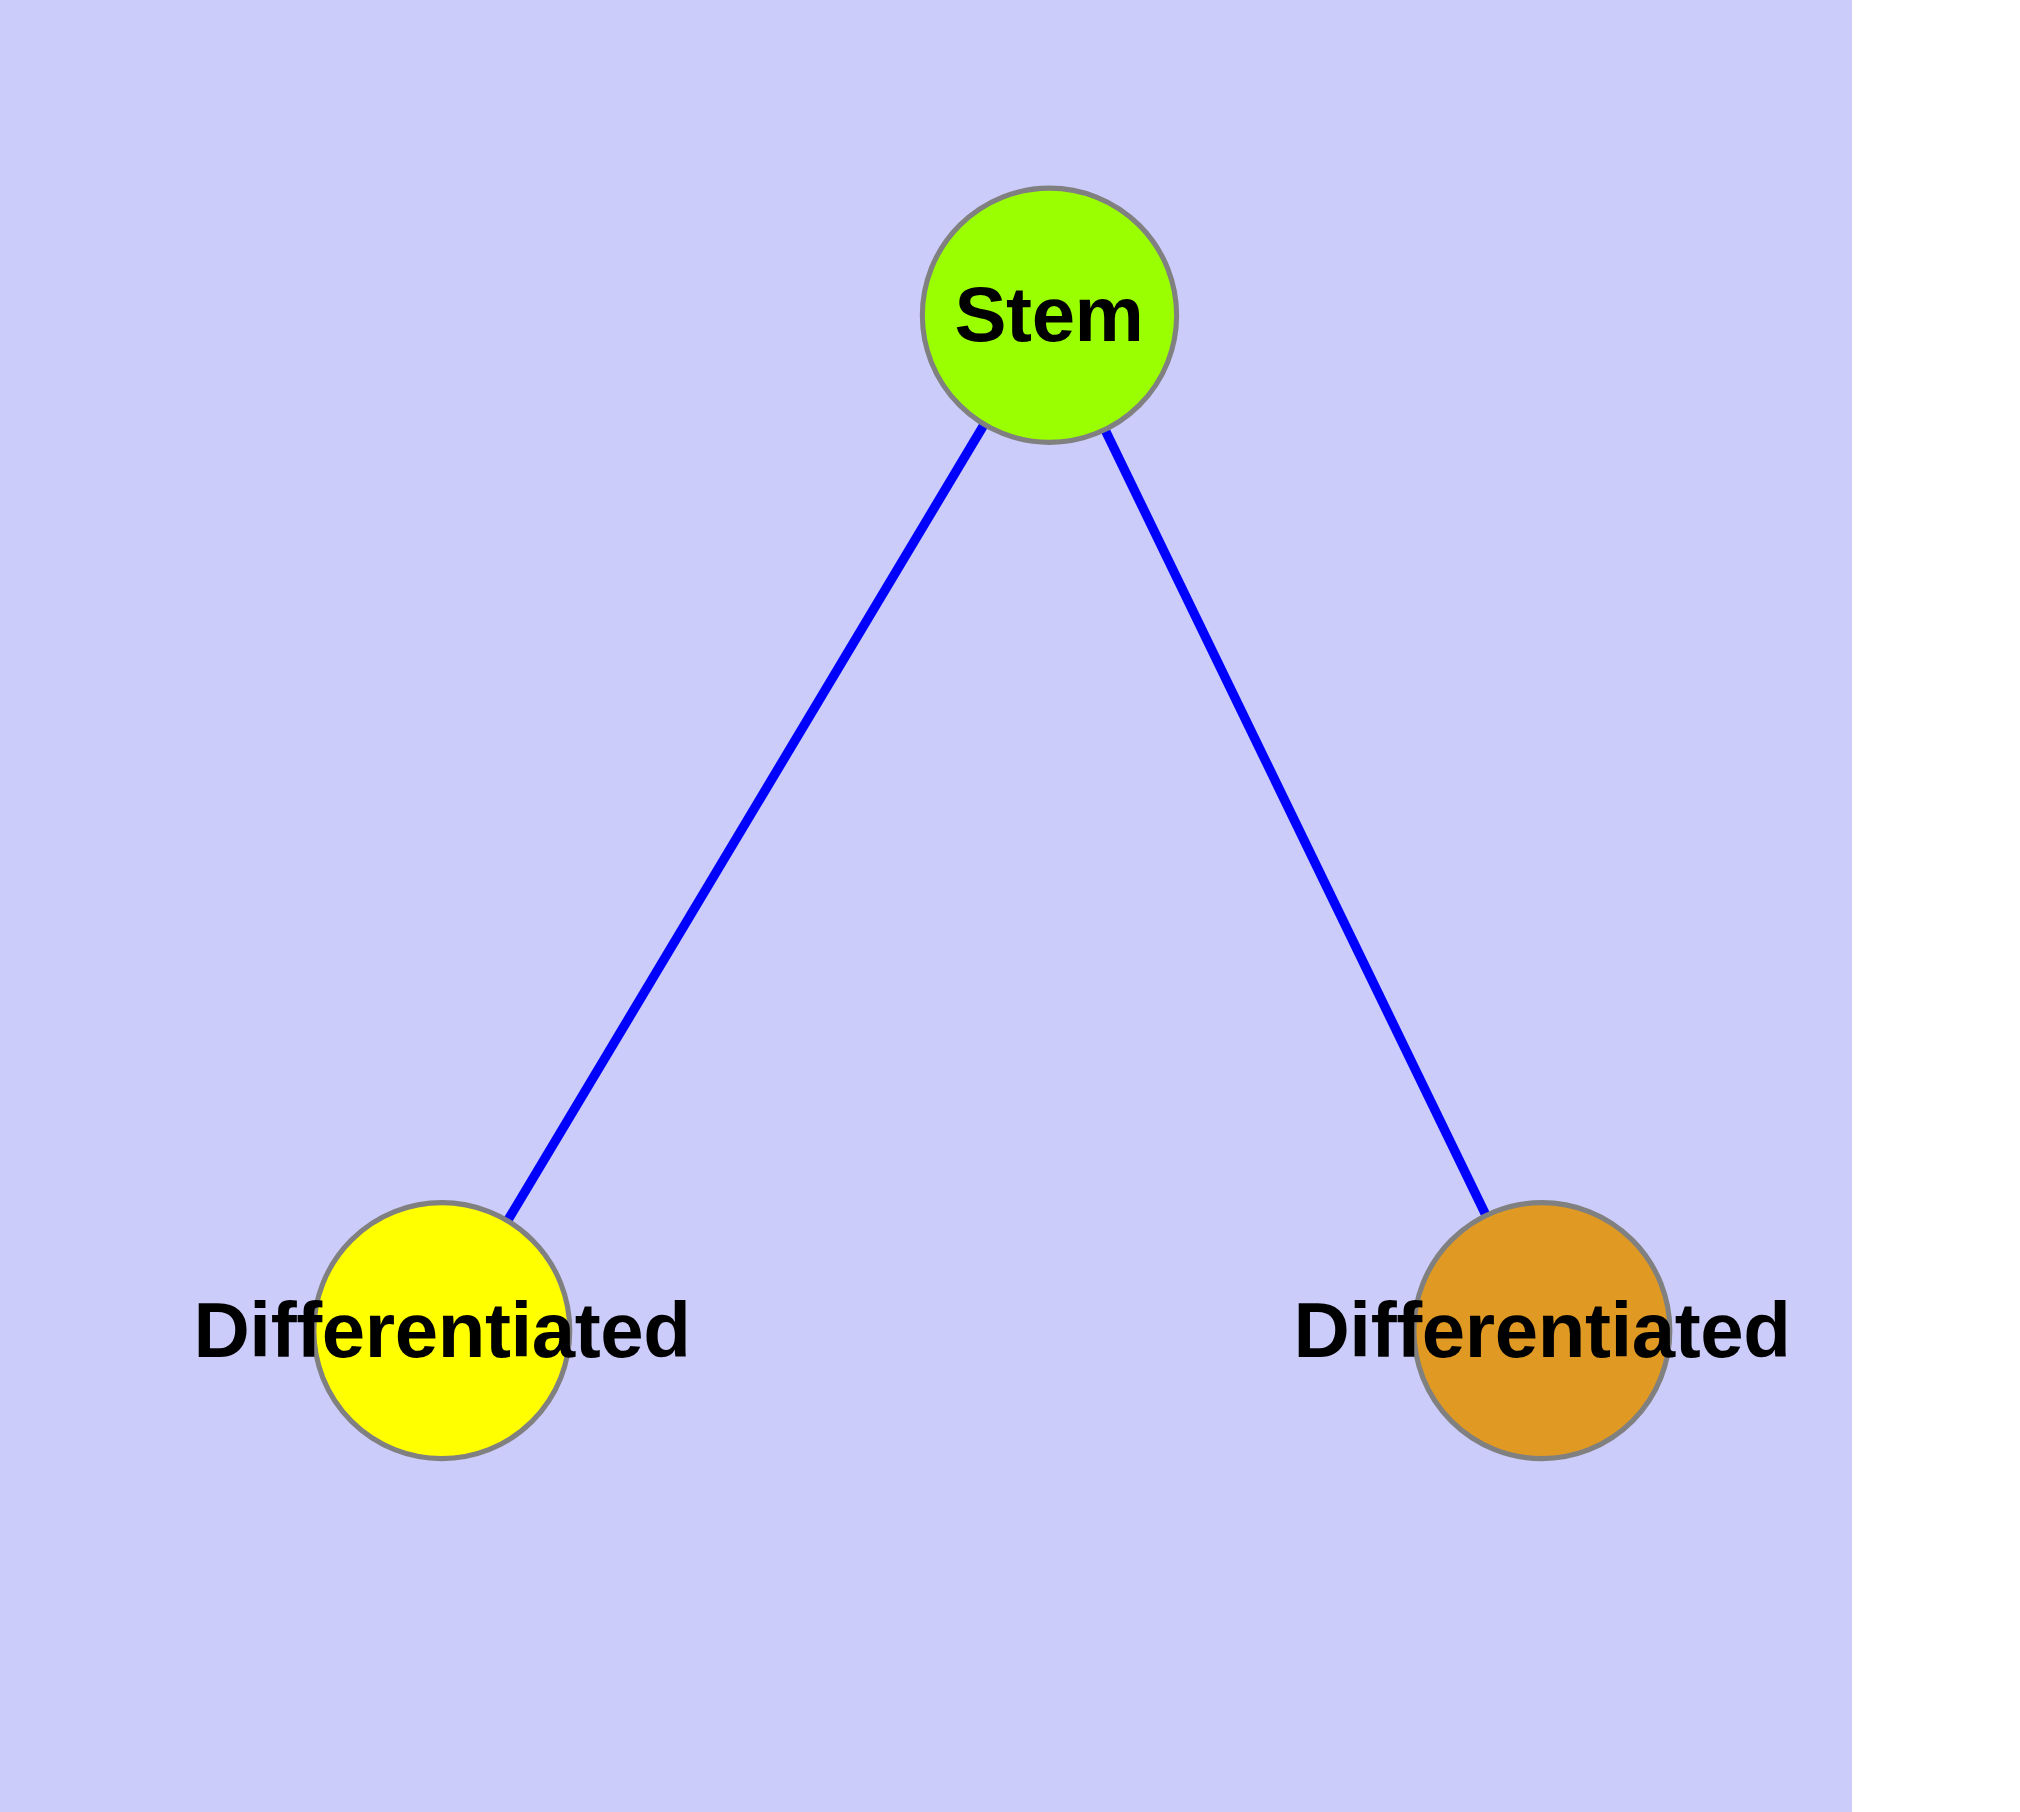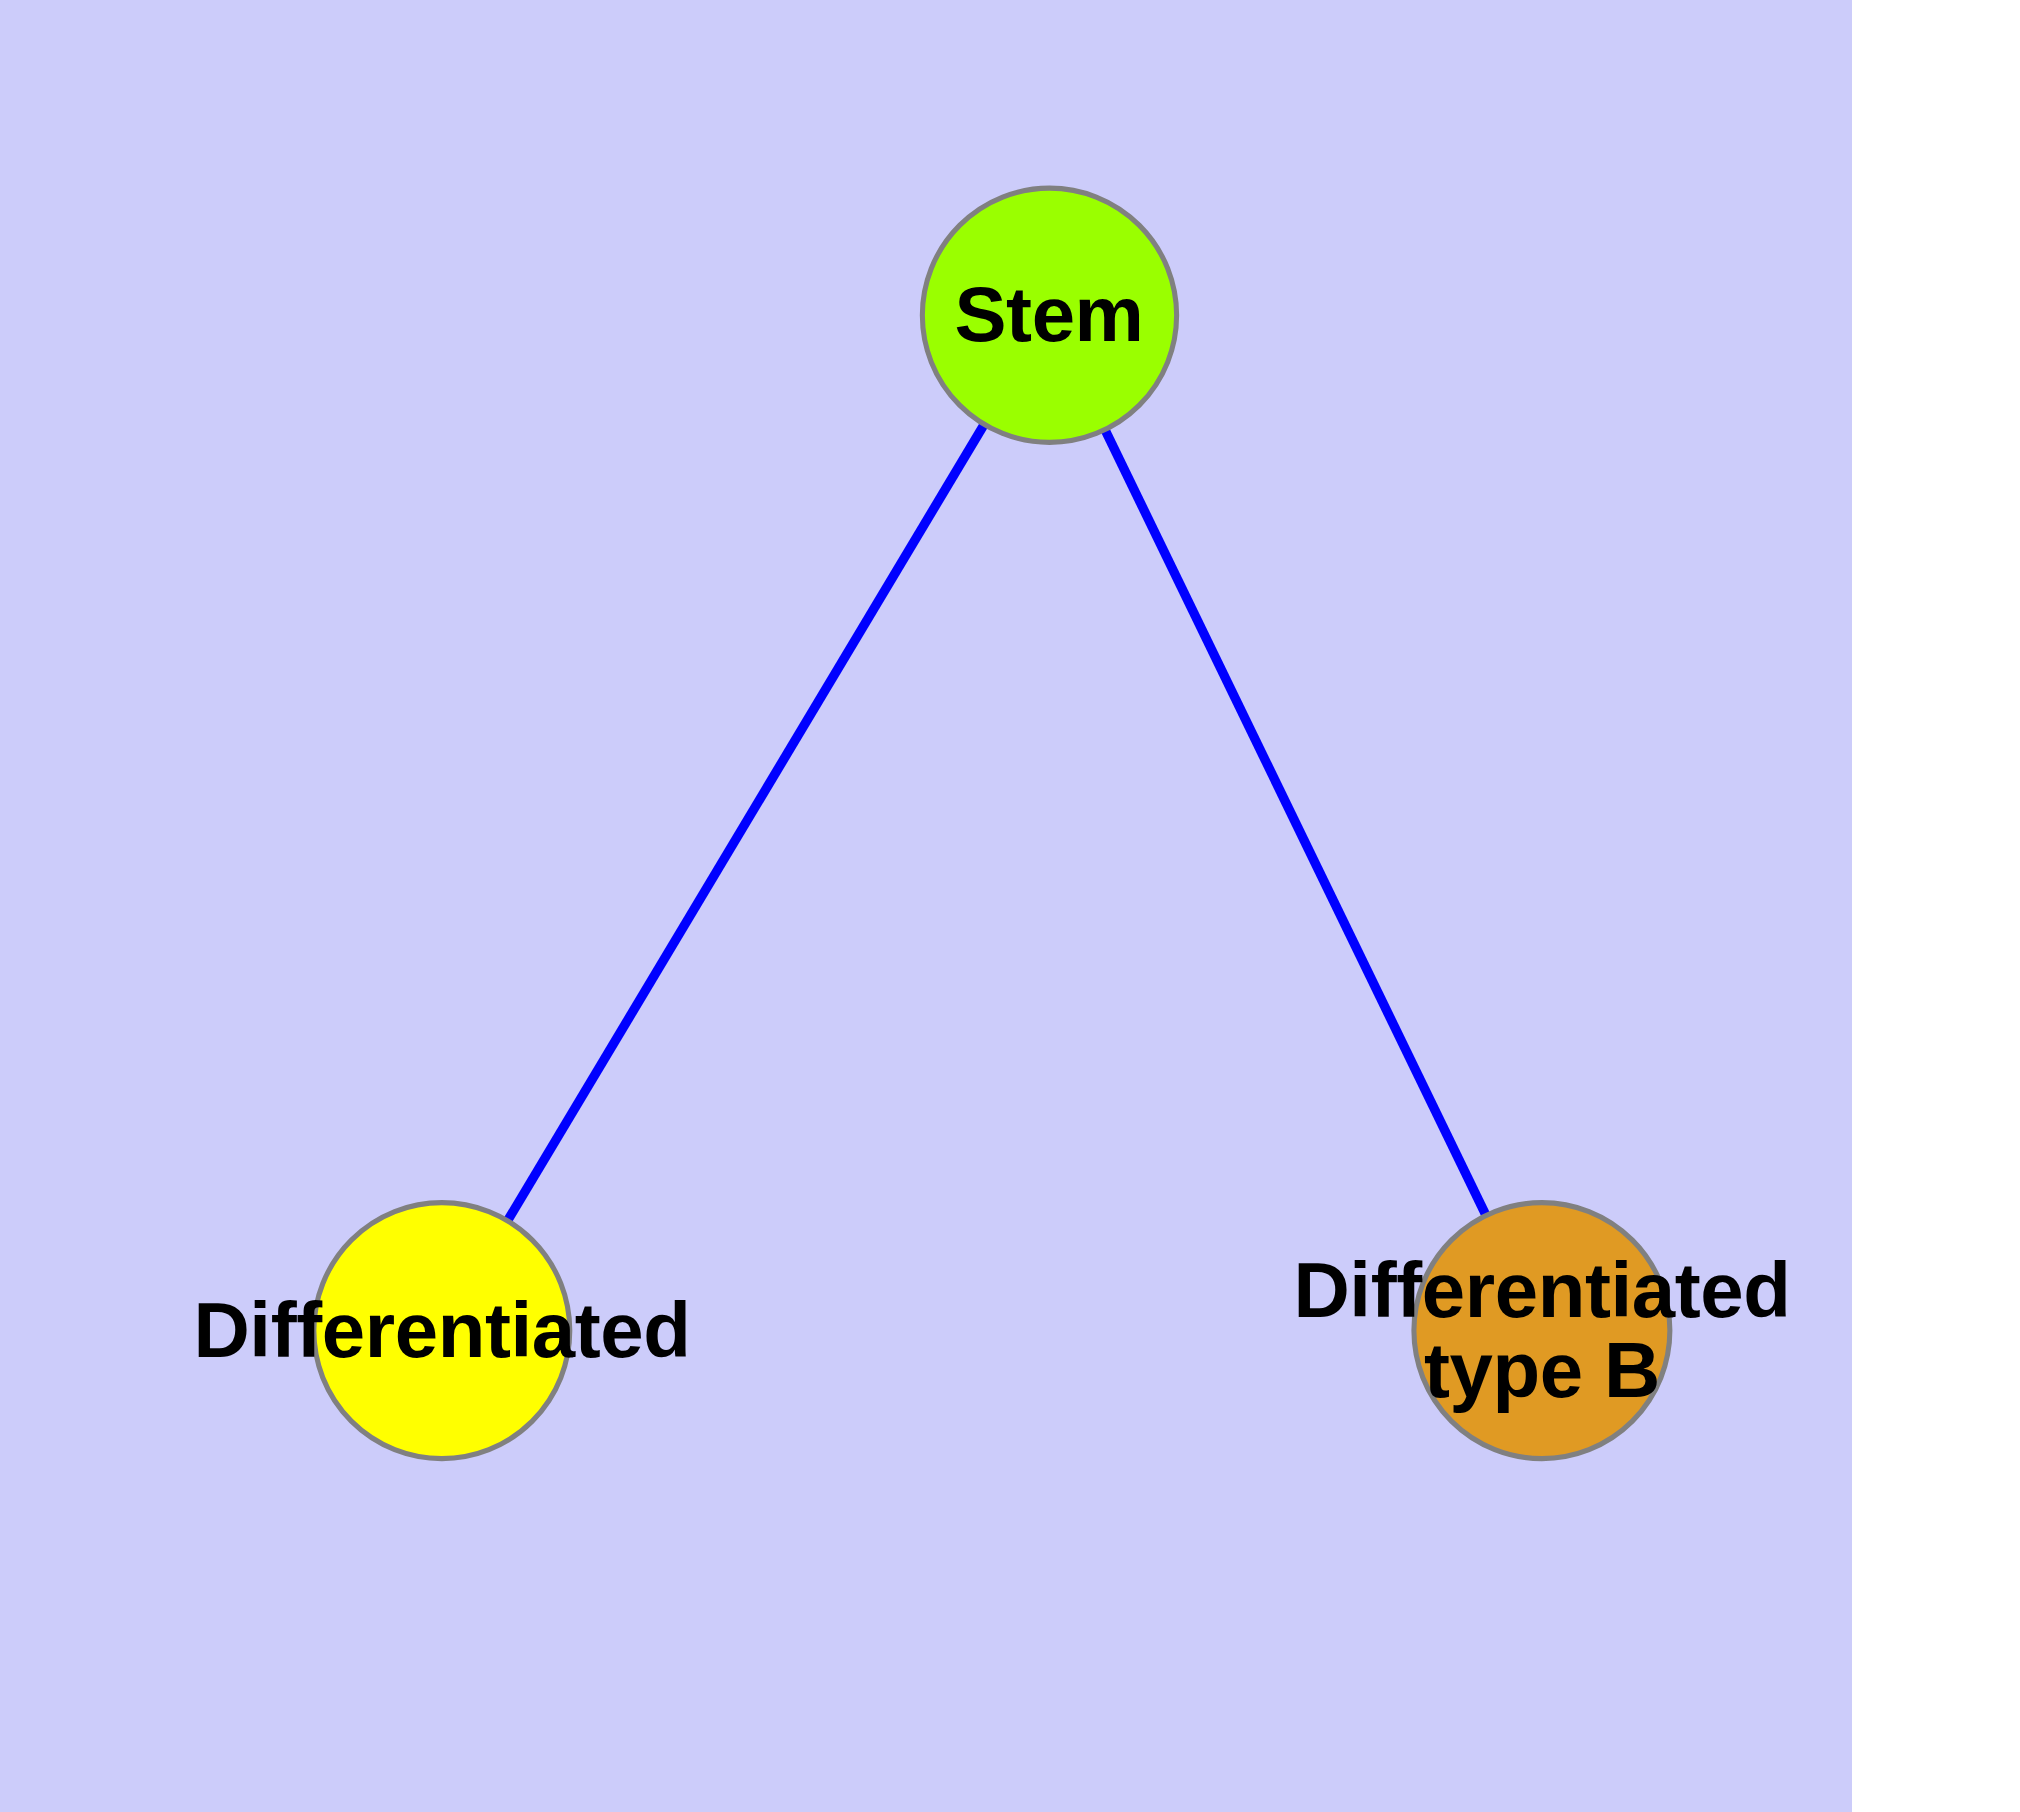--- a/index.html
+++ b/index.html
@@ -62,17 +62,16 @@
   </svg>
 
   <div id="label-stem" class="node-label" style="left: 1049px; top: 315px; color: rgb(0, 0, 0); font-size: 78px; font-weight: bold;">
       <span class="lbl-line">Stem</span>
     </div>
   <div id="label-diff_a" class="node-label" style="left: 442px; top: 1331px; color: rgb(0, 0, 0); font-size: 78px; font-weight: bold;">
       <span class="lbl-line">Differentiated</span>
     </div>
   <div id="label-diff_b" class="node-label" style="left: 1542px; top: 1331px; color: rgb(0, 0, 0); font-size: 78px; font-weight: bold;">
       <span class="lbl-line">Differentiated</span>
-      <span class="lbl-line">type B</span>
     </div>
 
 </div>
 
 
 </body></html>

